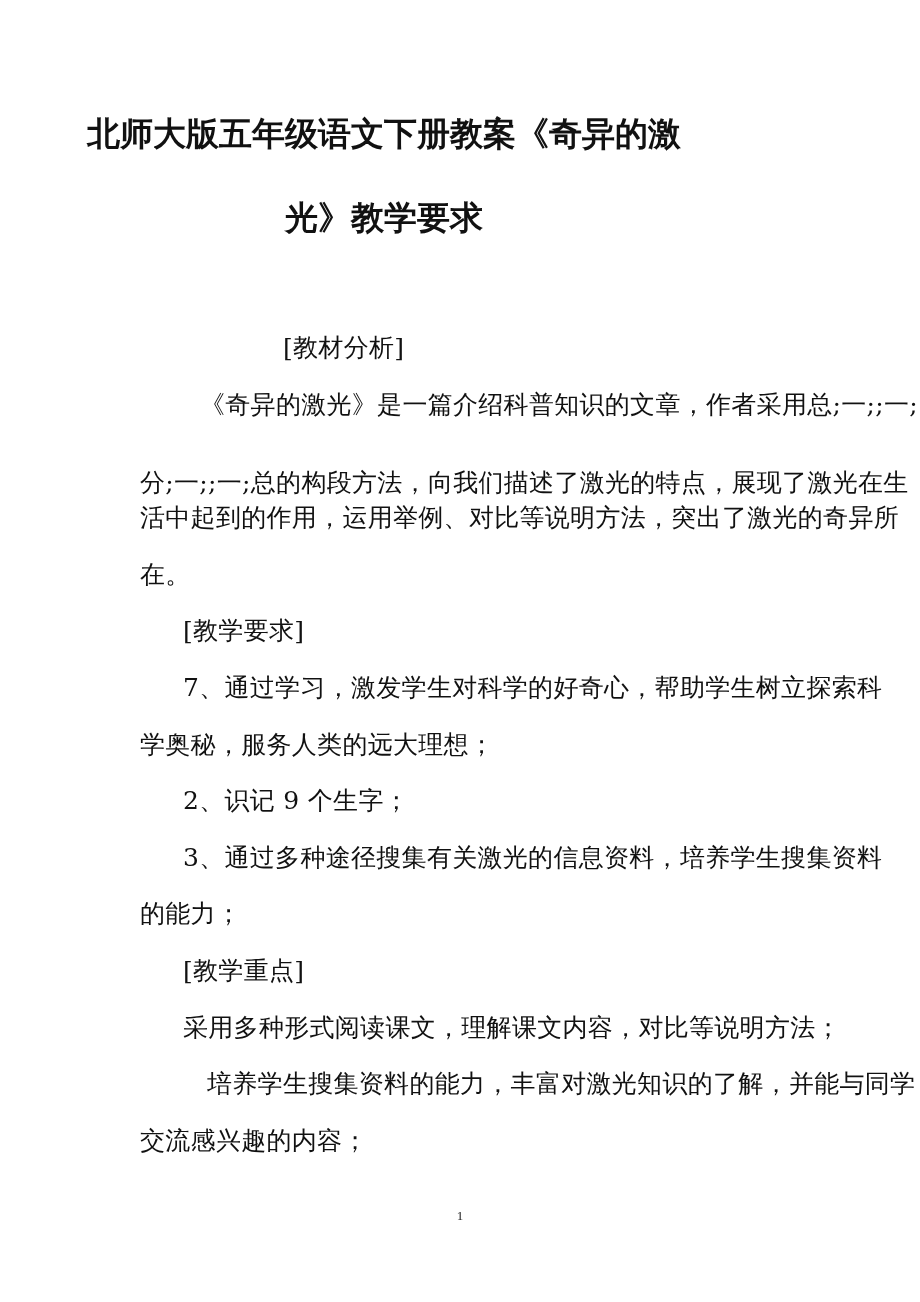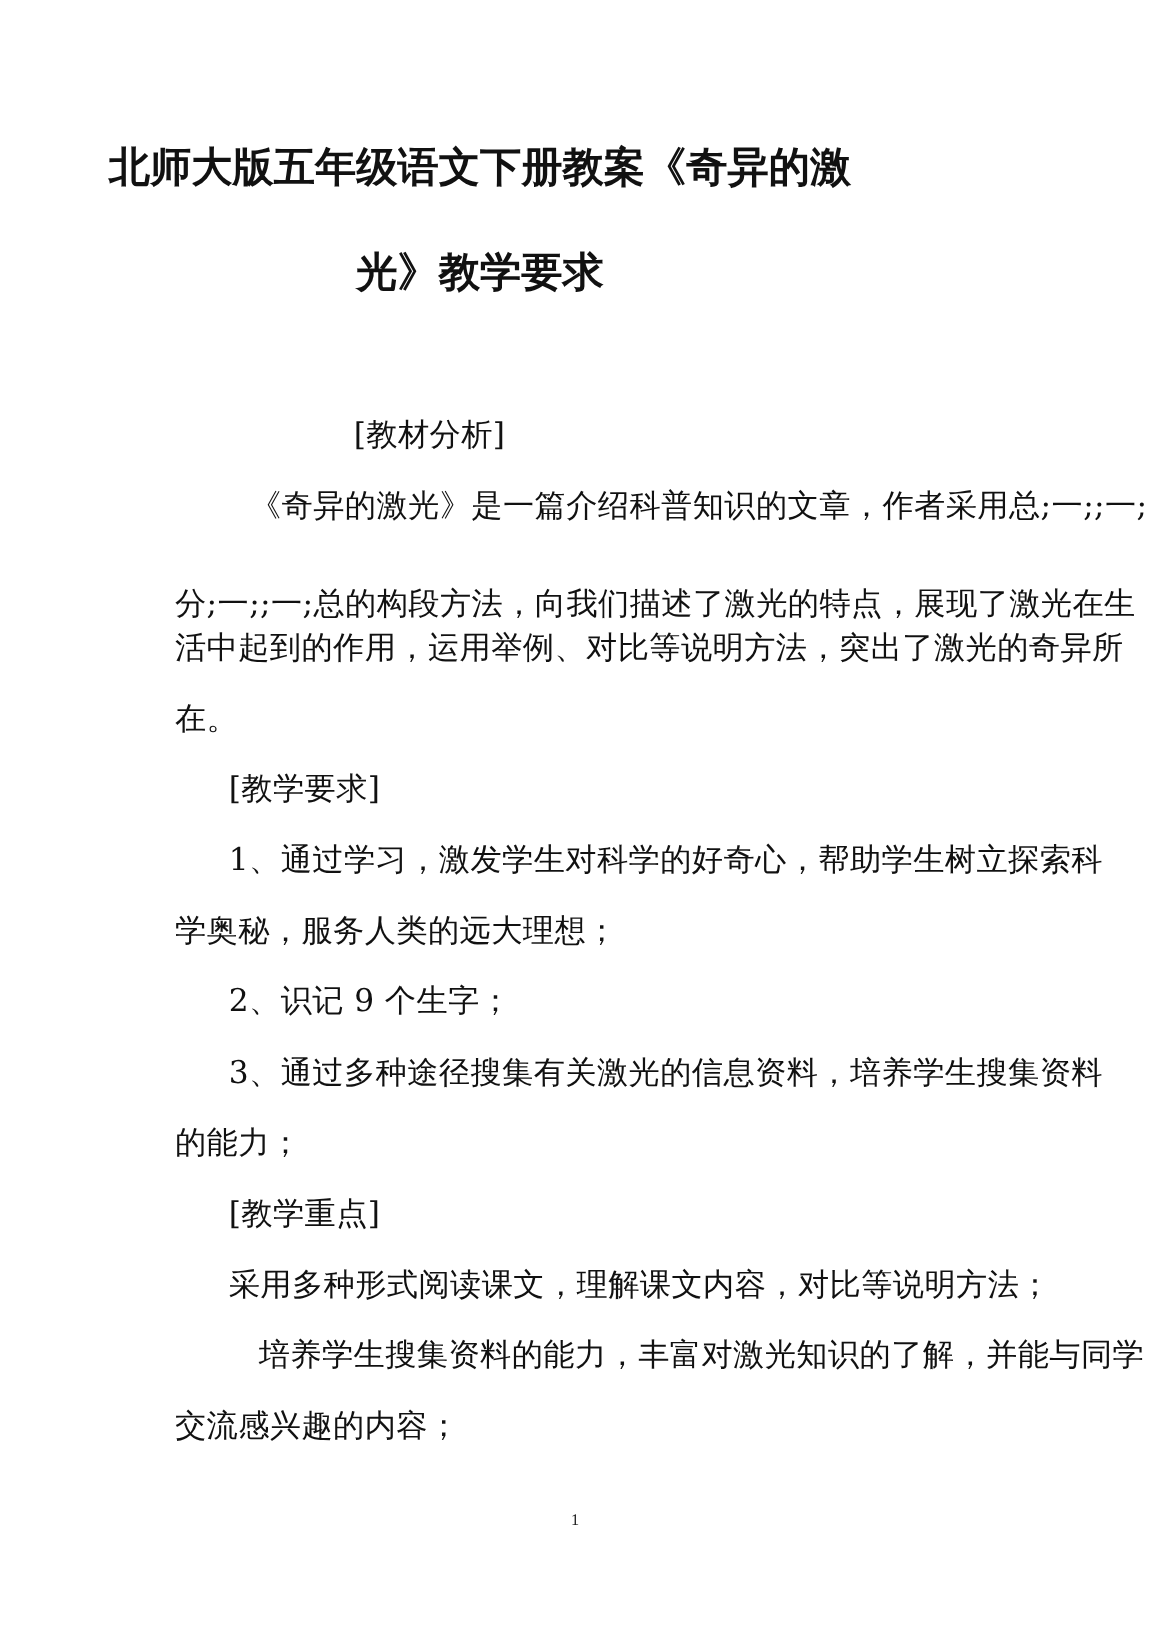--- a/index.html
+++ b/index.html
@@ -26,21 +26,21 @@
 
   <div class="line center-h" style="top:334px;">[教材分析]</div>
 
   <div class="line indent" style="top:391px;margin-left:17px;">《奇异的激光》是一篇介绍科普知识的文章，作者采用总;一;;一;</div>
   <div class="line" style="top:448px;margin-top:21px;">分;一;;一;总的构段方法，向我们描述了激光的特点，展现了激光在生</div>
   <div class="line" style="top:504px;">活中起到的作用，运用举例、对比等说明方法，突出了激光的奇异所</div>
   <div class="line" style="top:561px;">在。</div>
 
   <div class="line indent" style="top:617px;">[教学要求]</div>
 
-  <div class="line indent" style="top:674px;">1、通过学习，激发学生对科学的好奇心，帮助学生树立探索科</div>
+  <div class="line indent" style="top:674px;">7、通过学习，激发学生对科学的好奇心，帮助学生树立探索科</div>
   <div class="line" style="top:731px;">学奥秘，服务人类的远大理想；</div>
   <div class="line indent" style="top:787px;">2、识记 9 个生字；</div>
   <div class="line indent" style="top:844px;">3、通过多种途径搜集有关激光的信息资料，培养学生搜集资料</div>
   <div class="line" style="top:900px;">的能力；</div>
 
   <div class="line indent" style="top:957px;">[教学重点]</div>
 
   <div class="line indent" style="top:1014px;">采用多种形式阅读课文，理解课文内容，对比等说明方法；</div>
   <div class="line indent" style="top:1070px;margin-left:24px;">培养学生搜集资料的能力，丰富对激光知识的了解，并能与同学</div>
   <div class="line" style="top:1127px;">交流感兴趣的内容；</div>

